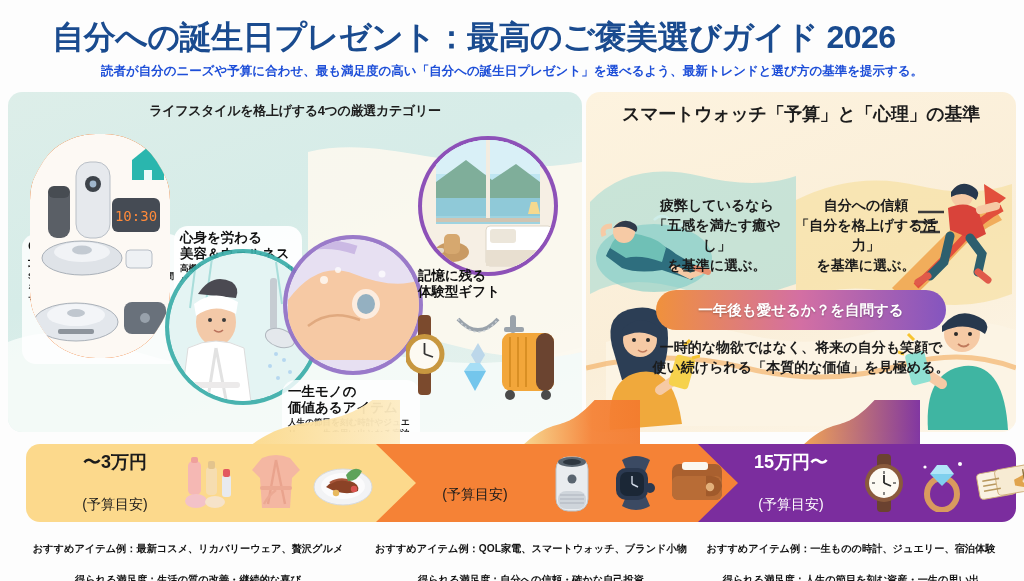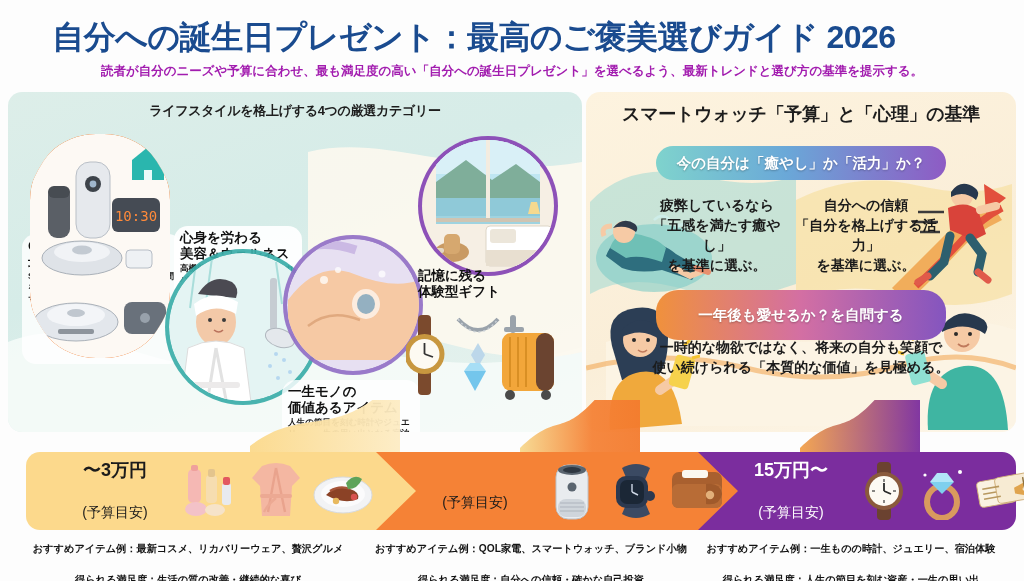--- a/index.html
+++ b/index.html
@@ -15,21 +15,21 @@
   .header { position: absolute; left: 0; top: 0; width: 1024px; height: 92px;
             text-align: center; }
   .main-title {
     position: absolute; left: 0; top: 16px; width: 948px;
     font-size: 32px; font-weight: bold; letter-spacing: -0.5px;
     color: #1a4b8f; white-space: nowrap;
     text-shadow: 1px 1px 0 rgba(255,255,255,.9);
   }
   .subtitle {
     position: absolute; left: 0; top: 63px; width: 1024px;
-    font-size: 12.5px; font-weight: bold; color: #a21caf; white-space: nowrap;
+    font-size: 12.5px; font-weight: bold; color: #1d4ed8; white-space: nowrap;
   }
 
   
   .panel-left {
     position: absolute; left: 8px; top: 92px; width: 574px; height: 340px;
     background: linear-gradient(160deg,#ddeee9 0%, #d6ece8 40%, #e9f3ef 100%);
     border-radius: 14px; overflow: hidden;
   }
   .panel-right {
     position: absolute; left: 586px; top: 92px; width: 430px; height: 340px;
@@ -62,21 +62,21 @@
     align-items: center; justify-content: center; white-space: nowrap;
     text-shadow: 0 1px 2px rgba(0,0,0,.28);
   }
   .pill.a { background: linear-gradient(90deg,#7fd3cd 0%, #6aa8d8 45%, #8e5bc4 100%); }
   .pill.b { background: linear-gradient(90deg,#f0913c 0%, #d36fa3 50%, #8455bf 100%); }
   .cap { position: absolute; font-size: 14px; font-weight: bold; color: #1b1b1b;
          line-height: 1.42; text-align: center; white-space: pre-line; }
 
   
   .band { position: absolute; left: 8px; top: 444px; width: 1008px; height: 130px; }
-  .chev { position: absolute; top: 8px; height: 78px; }
+  .chev { position: absolute; top: 0; height: 78px; }
   .chev .label { position: absolute; left: 0; top: 50%; transform: translateY(-50%);
                  text-align: center; width: 130px; }
   .chev .amount { font-size: 18px; font-weight: bold; line-height: 1.05; }
   .chev .sub    { font-size: 14px; font-weight: normal; margin-top: 24px; }
   .band-notes { position: absolute; top: 82px; text-align: center;
                 font-size: 10.2px; font-weight: bold; color: #141414; line-height: 1.5;
                 white-space: pre-line; }
 
   .icons-row { position: absolute; top: 6px; height: 66px; display: flex;
                align-items: center; gap: 6px; }
@@ -354,31 +354,28 @@
       <path d="M60 54 q6 5 11 0" stroke="#c07a5c" stroke-width="1.8" fill="none"></path>
       <path d="M30 140 q-4 -58 36 -64 q40 -4 44 64 z" fill="#3fb5a2"></path>
       <path d="M44 94 l-18 -12" stroke="#f6caa5" stroke-width="10" stroke-linecap="round"></path>
       <rect x="10" y="62" width="20" height="32" rx="4" transform="rotate(-14 20 78)" fill="#8fe0d2"></rect>
       <g stroke="#f6c430" stroke-width="3" fill="none">
           <path d="M16 50 l-6 -6"></path>
           <path d="M6 64 l-6 -2"></path>
         </g>
     </svg>
 
-    <div class="pill a" style="left:70px; top:54px; width:290px; height:34px;">
-      <span>今の自分は「癒やし」か「活力」か？</span>
-    </div>
     <div class="cap" style="left:56px; top:104px; width:150px;">疲弊しているなら
 「五感を満たす癒やし」
 を基準に選ぶ。</div>
     <div class="cap" style="left:196px; top:104px; width:168px;">自分への信頼
 「自分を格上げする活力」
 を基準に選ぶ。</div>
 
-    <div class="pill b" style="left:70px; top:198px; width:290px; height:50px;">
+    <div class="pill b" style="left:70px; top:198px; width:290px; height:40px;">
       <span>一年後も愛せるか？を自問する</span>
     </div>
     <div class="cap" style="left:62px; top:246px; width:306px;">一時的な物欲ではなく、将来の自分も笑顔で
 使い続けられる「本質的な価値」を見極める。</div>
   </div>
 
   <svg style="position:absolute;left:0;top:400px;width:1024px;height:70px;" viewBox="0 0 1024 70">
     <defs>
       <linearGradient id="rg1" x1="0" y1="0" x2="1" y2="0">
         <stop offset="0%" stop-color="#fbd98b"></stop>

